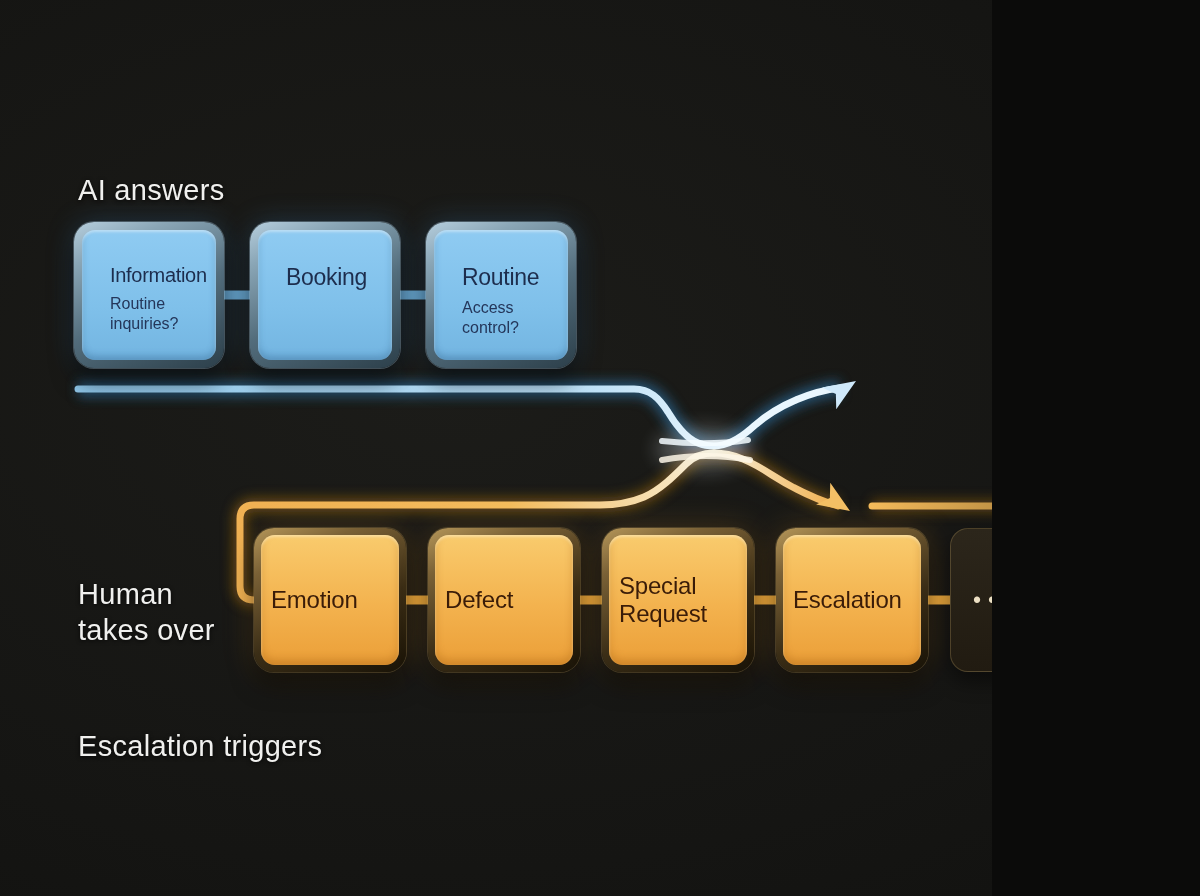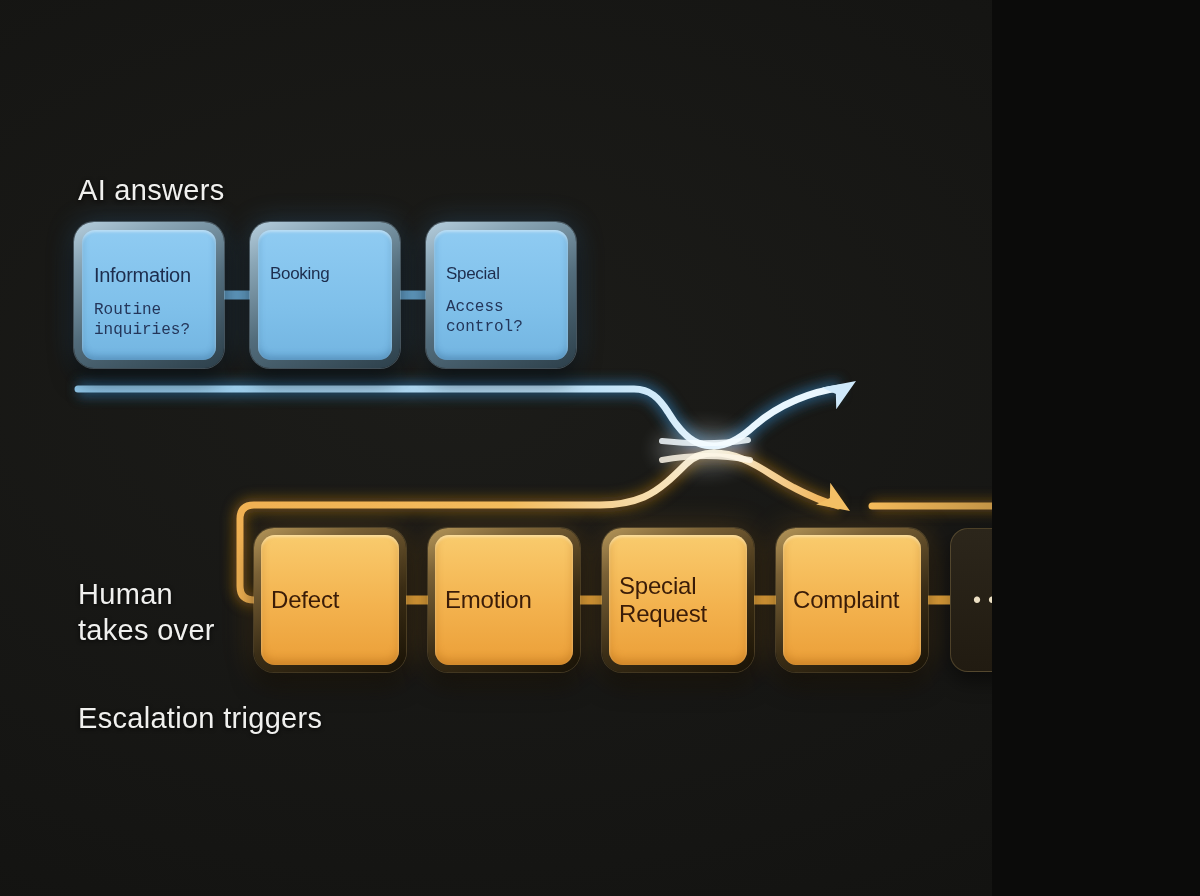--- a/index.html
+++ b/index.html
@@ -15,37 +15,37 @@
   #ai-row{left:74px;top:222px;gap:26px;}
   #human-row{left:254px;top:528px;gap:22px;}
 
   .section-label{
     position:absolute;z-index:3;color:var(--label-text,#f0f0ee);
     font-size:29px;letter-spacing:.3px;line-height:36px;
     text-shadow:0 1px 4px rgba(0,0,0,.8);
   }
   #ai-label{left:78px;top:172px;}
   #human-label{left:78px;top:560px;white-space:pre-line;margin-top:16px;}
-  #escalation-label{left:78px;top:700px;text-align:center;}
+  #escalation-label{left:78px;top:728px;text-align:center;}
 
   .node{border-radius:20px;box-sizing:border-box;}
   .node-blue{
     width:150px;height:146px;padding:8px;
     background:linear-gradient(155deg,#b6cedd 0%,#8aa6b6 20%,#536d7c 55%,#2c3f4a 100%);
     box-shadow:0 0 0 1px rgba(185,215,235,.30),0 14px 22px rgba(0,0,0,.55),0 0 28px rgba(70,140,200,.28);
   }
   .node-blue .node-inner{
     width:100%;height:100%;border-radius:13px;
     background:linear-gradient(180deg,#8fcbf2 0%,#7fc0ea 60%,#73b5e1 100%);
     box-shadow:inset 0 2px 3px rgba(255,255,255,.45),inset 0 -4px 7px rgba(25,70,110,.30);
-    padding:34px 10px 0 12px;box-sizing:border-box;overflow:hidden;
+    padding:34px 10px 0 28px;box-sizing:border-box;overflow:hidden;
   }
-  .node-title{font-size:17px;font-weight:500;color:var(--ai-text,#1d2d4d);letter-spacing:-.3px;white-space:nowrap;}
+  .node-title{font-size:23px;font-weight:500;color:var(--ai-text,#1d2d4d);letter-spacing:-.3px;white-space:nowrap;}
   #ai-row .node:first-child .node-title{font-size:20px;}
-  .node-sub{margin-top:13px;font-size:16px;line-height:1.28;color:#24365a;font-family:Liberation Mono, monospace;}
+  .node-sub{margin-top:7px;font-size:16px;line-height:1.28;color:#24365a;}
 
   .node-orange{
     width:152px;height:144px;padding:7px;
     background:linear-gradient(155deg,#b59659 0%,#7a6136 22%,#3a2d16 60%,#191307 100%);
     box-shadow:0 0 0 1px rgba(220,180,110,.22),0 14px 22px rgba(0,0,0,.5),0 0 32px rgba(235,160,50,.22);
   }
   .node-orange .node-inner{
     width:100%;height:100%;border-radius:14px;
     background:linear-gradient(180deg,#f9cb6d 0%,#f3b24e 55%,#eb9f38 100%);
     box-shadow:inset 0 2px 3px rgba(255,242,205,.55),inset 0 -5px 9px rgba(150,80,10,.32);
@@ -138,45 +138,45 @@
         <div class="node-sub">Routine inquiries?</div>
       </div>
     </div>
     <div class="node node-blue">
       <div class="node-inner">
         <div class="node-title">Booking</div>
       </div>
     </div>
     <div class="node node-blue">
       <div class="node-inner">
-        <div class="node-title">Special</div>
+        <div class="node-title">Routine</div>
         <div class="node-sub">Access control?</div>
       </div>
     </div>
   </div>
 
   <div class="row" id="human-row">
     <div class="node node-orange">
       <div class="node-inner">
-          <div class="node-label">Defect</div>
+          <div class="node-label">Emotion</div>
         </div>
     </div>
     <div class="node node-orange">
       <div class="node-inner">
-          <div class="node-label">Emotion</div>
+          <div class="node-label">Defect</div>
         </div>
     </div>
     <div class="node node-orange">
       <div class="node-inner">
           <div class="node-label">Special Request</div>
         </div>
     </div>
     <div class="node node-orange">
       <div class="node-inner">
-          <div class="node-label">Complaint</div>
+          <div class="node-label">Escalation</div>
         </div>
     </div>
     <div class="node-more">
       <div class="more-dots">•••</div>
     </div>
   </div>
 
 </div>
 
 </body></html>

